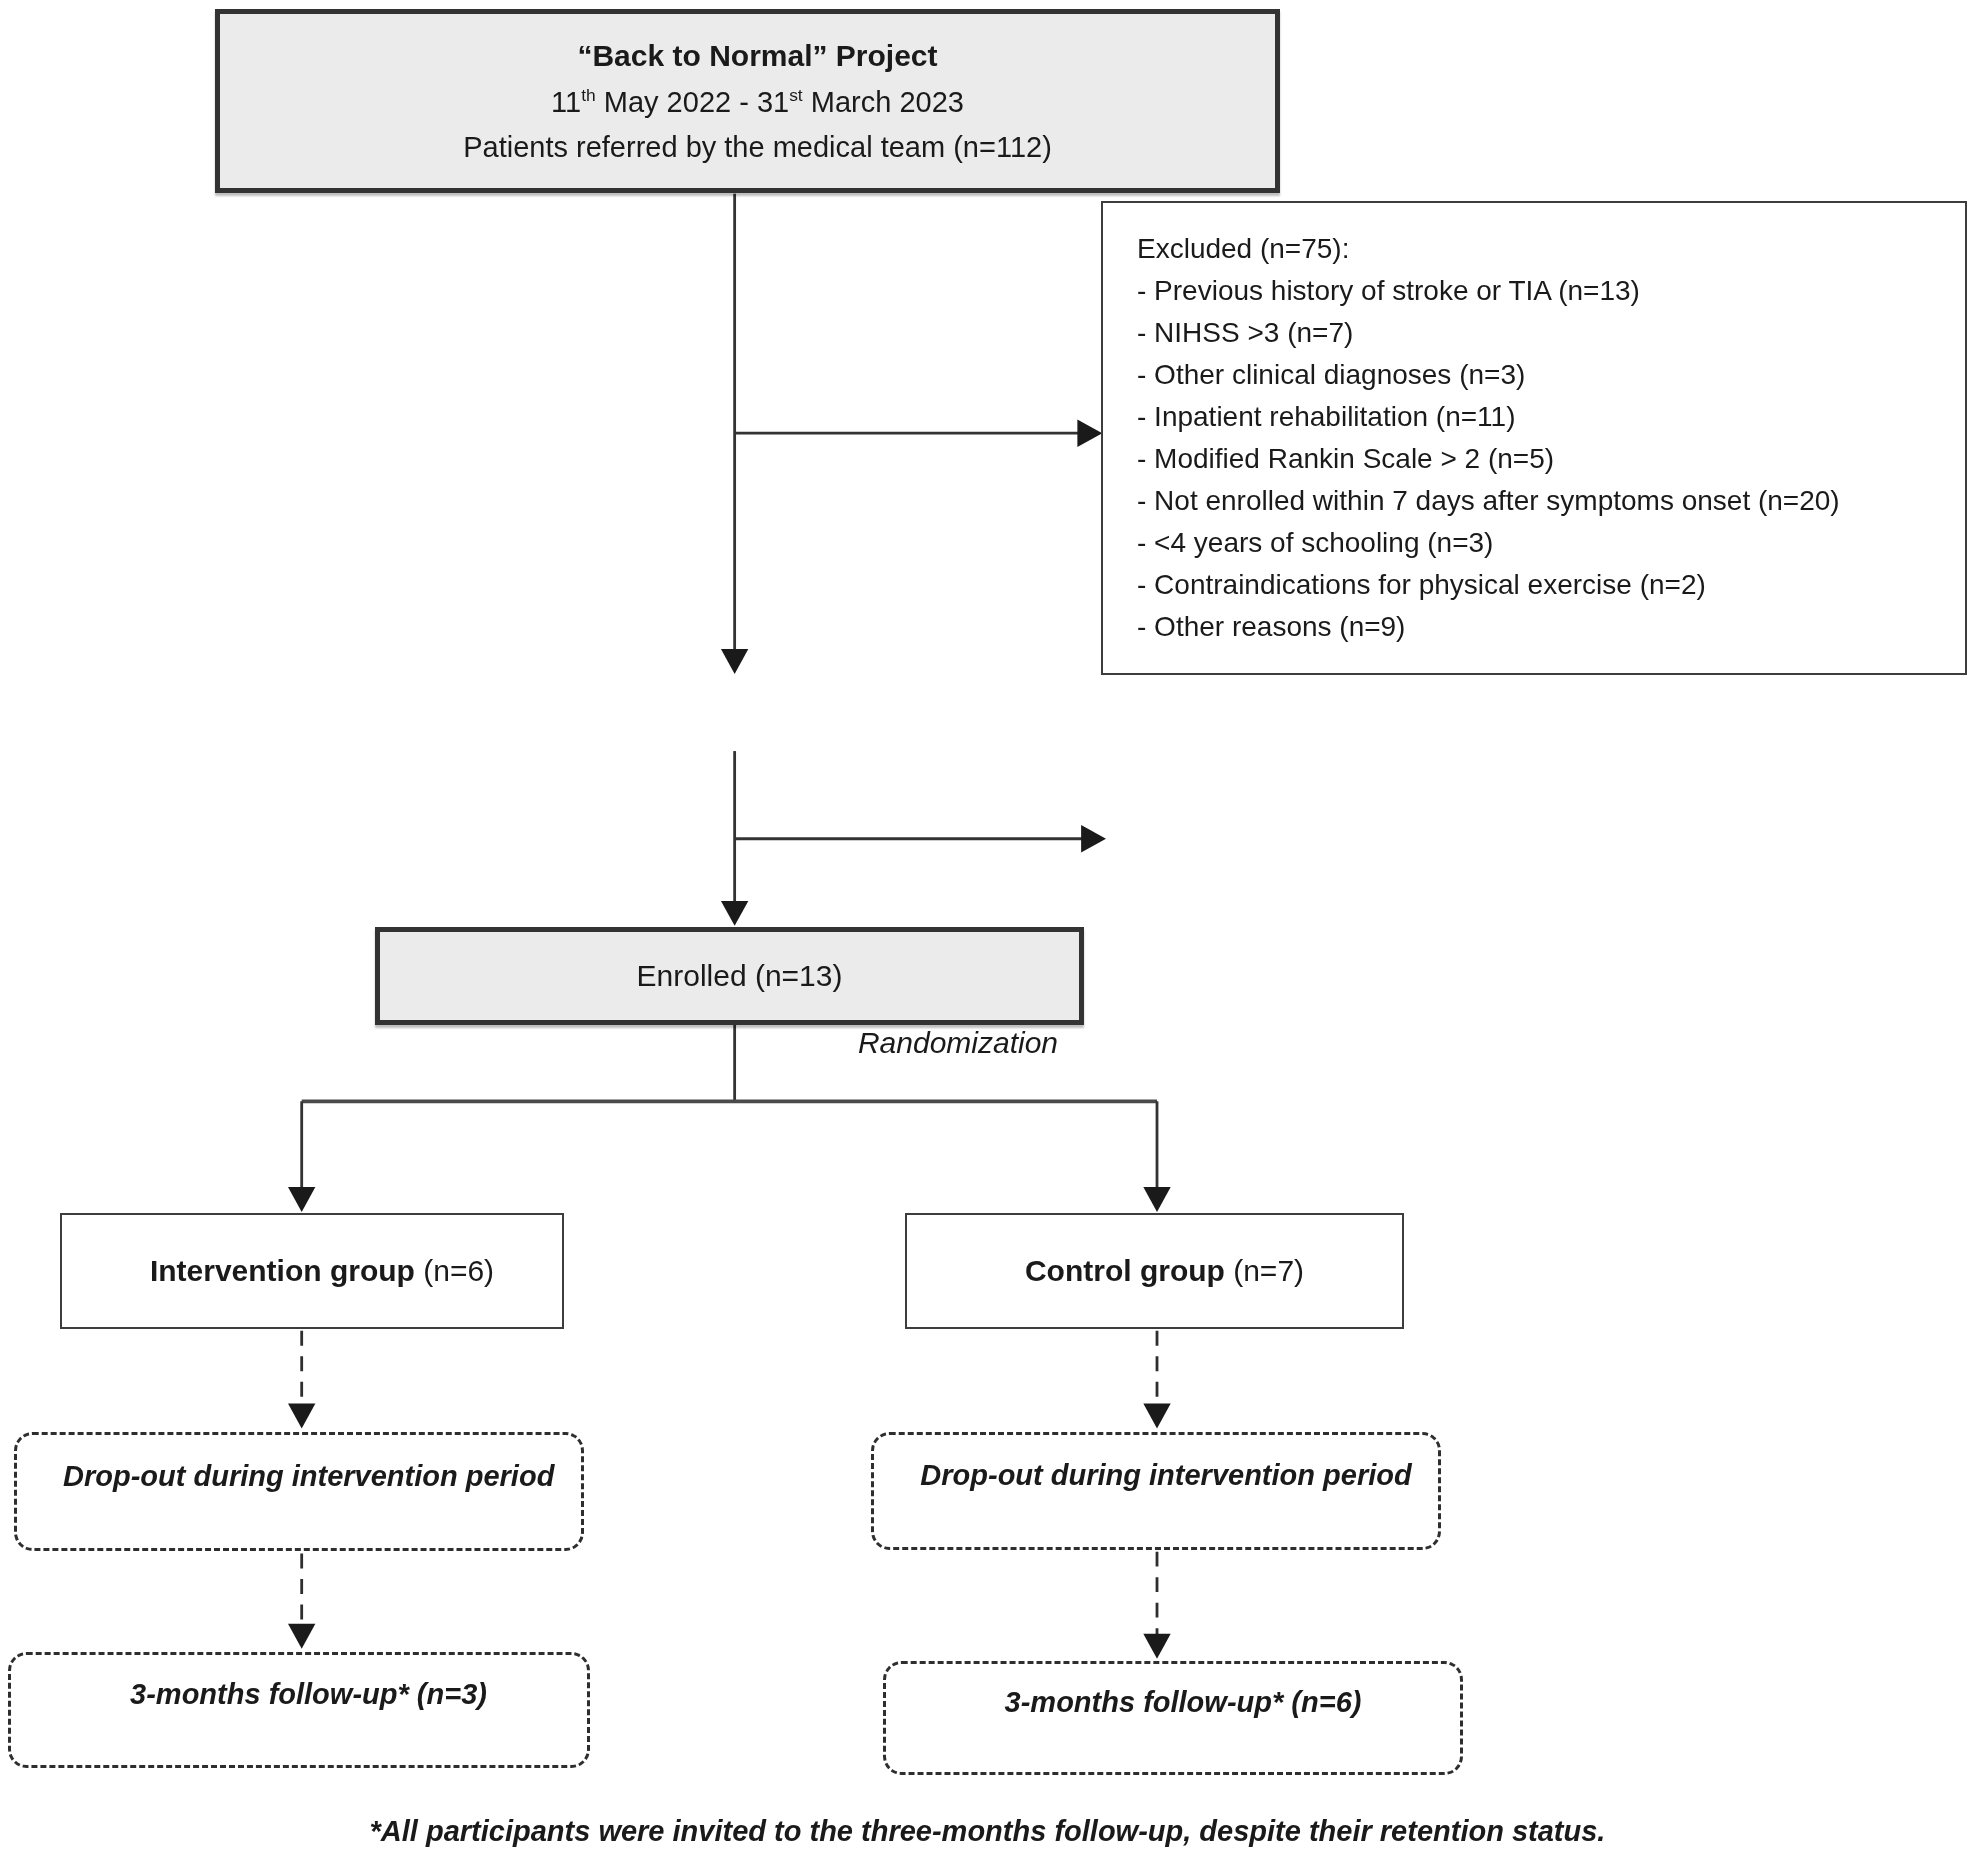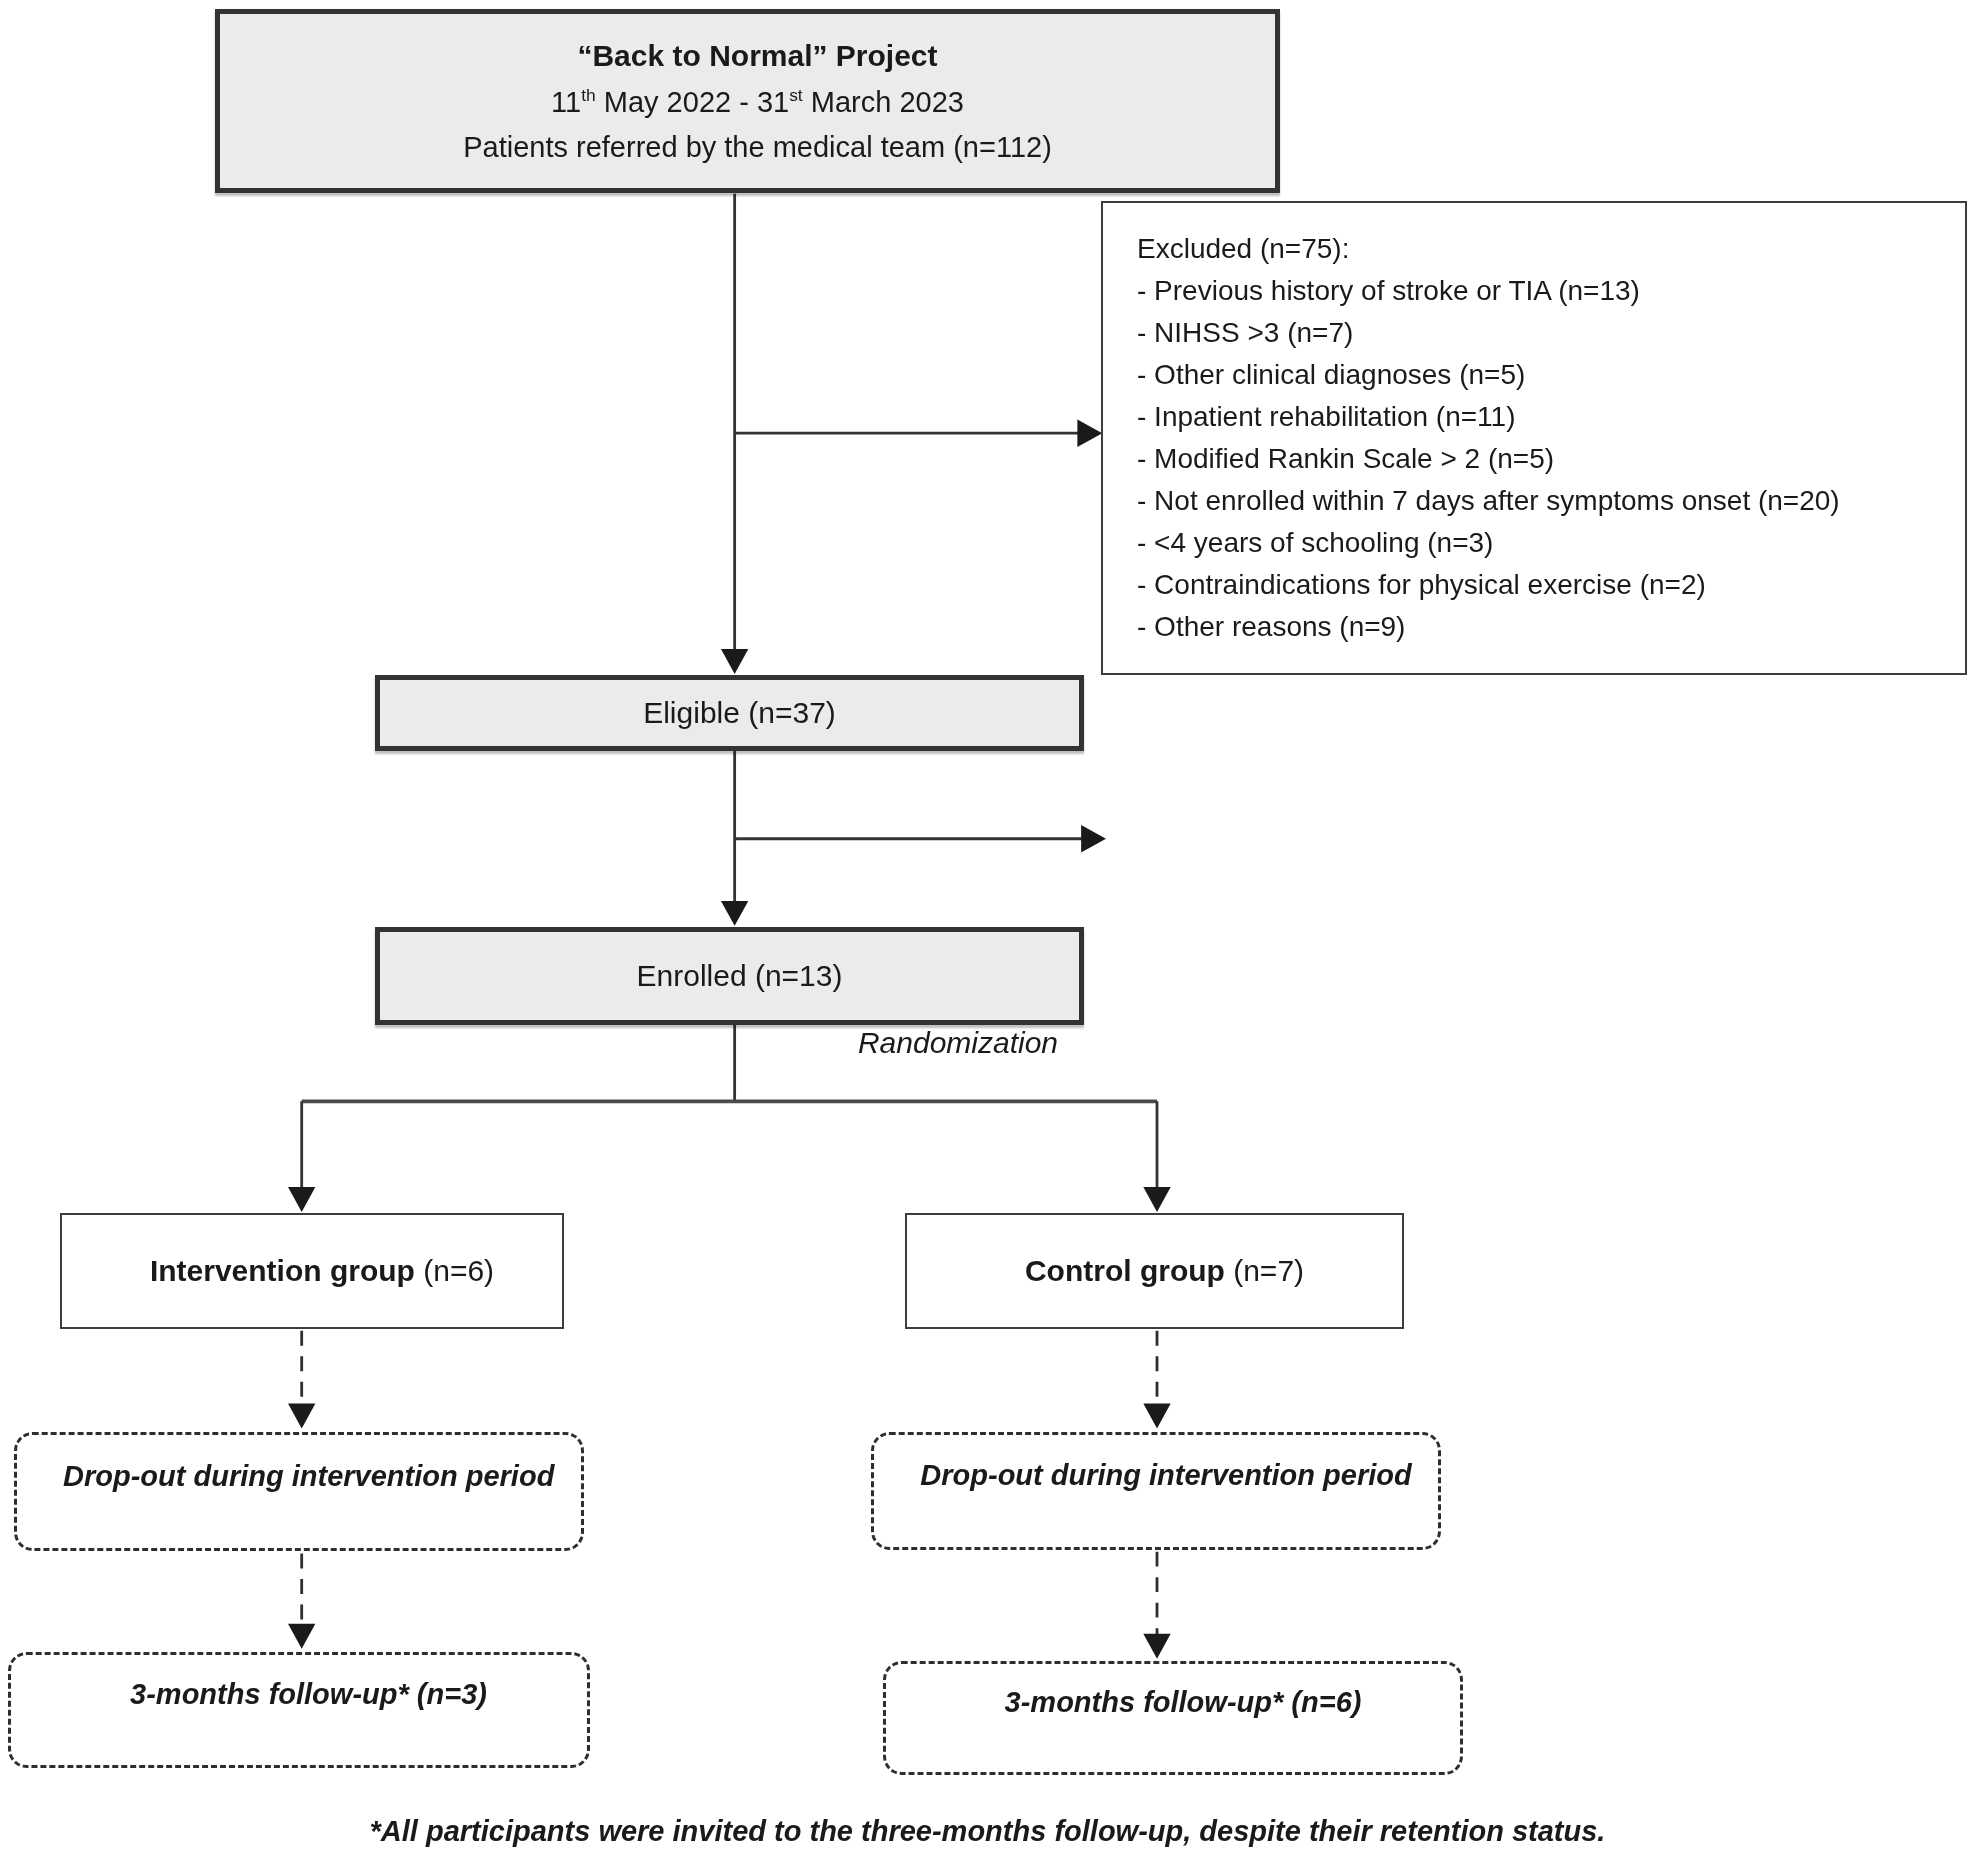--- a/index.html
+++ b/index.html
@@ -96,32 +96,29 @@
   <div class="box grey" style="left:215px;top:9.3px;width:1065px;height:184px;">
     <div class="line title">“Back to Normal” Project</div>
     <div class="line"><span>11</span><span class="sup">th</span><span> May 2022 - 31</span><span class="sup">st</span><span> March 2023</span></div>
     <div class="line">Patients referred by the medical team (n=112)</div>
   </div>
 
   <div class="box thin excluded" style="left:1101px;top:201px;width:866px;height:474px;">
     <div class="exc-line">Excluded (n=75):</div>
     <div class="exc-line">- Previous history of stroke or TIA (n=13)</div>
     <div class="exc-line">- NIHSS &gt;3 (n=7)</div>
-    <div class="exc-line">- Other clinical diagnoses (n=5)</div>
+    <div class="exc-line">- Other clinical diagnoses (n=3)</div>
     <div class="exc-line">- Inpatient rehabilitation (n=11)</div>
     <div class="exc-line">- Modified Rankin Scale &gt; 2 (n=5)</div>
     <div class="exc-line">- Not enrolled within 7 days after symptoms onset (n=20)</div>
     <div class="exc-line">- &lt;4 years of schooling (n=3)</div>
     <div class="exc-line">- Contraindications for physical exercise (n=2)</div>
     <div class="exc-line">- Other reasons (n=9)</div>
   </div>
 
-  <div class="box grey" style="left:375px;top:675px;width:709px;height:76px;">
-    <div class="label-48">Eligible (n=37)</div>
-  </div>
 
 
   <div class="box grey" style="left:375px;top:927px;width:709px;height:98px;">
     <div class="label-48">Enrolled (n=13)</div>
   </div>
 
   <div class="rand-label">Randomization</div>
 
   <div class="box thin" style="left:60px;top:1213px;width:504px;height:116px;">
     <div class="label-48"><span class="bold">Intervention group</span><span> (n=6)</span></div>

